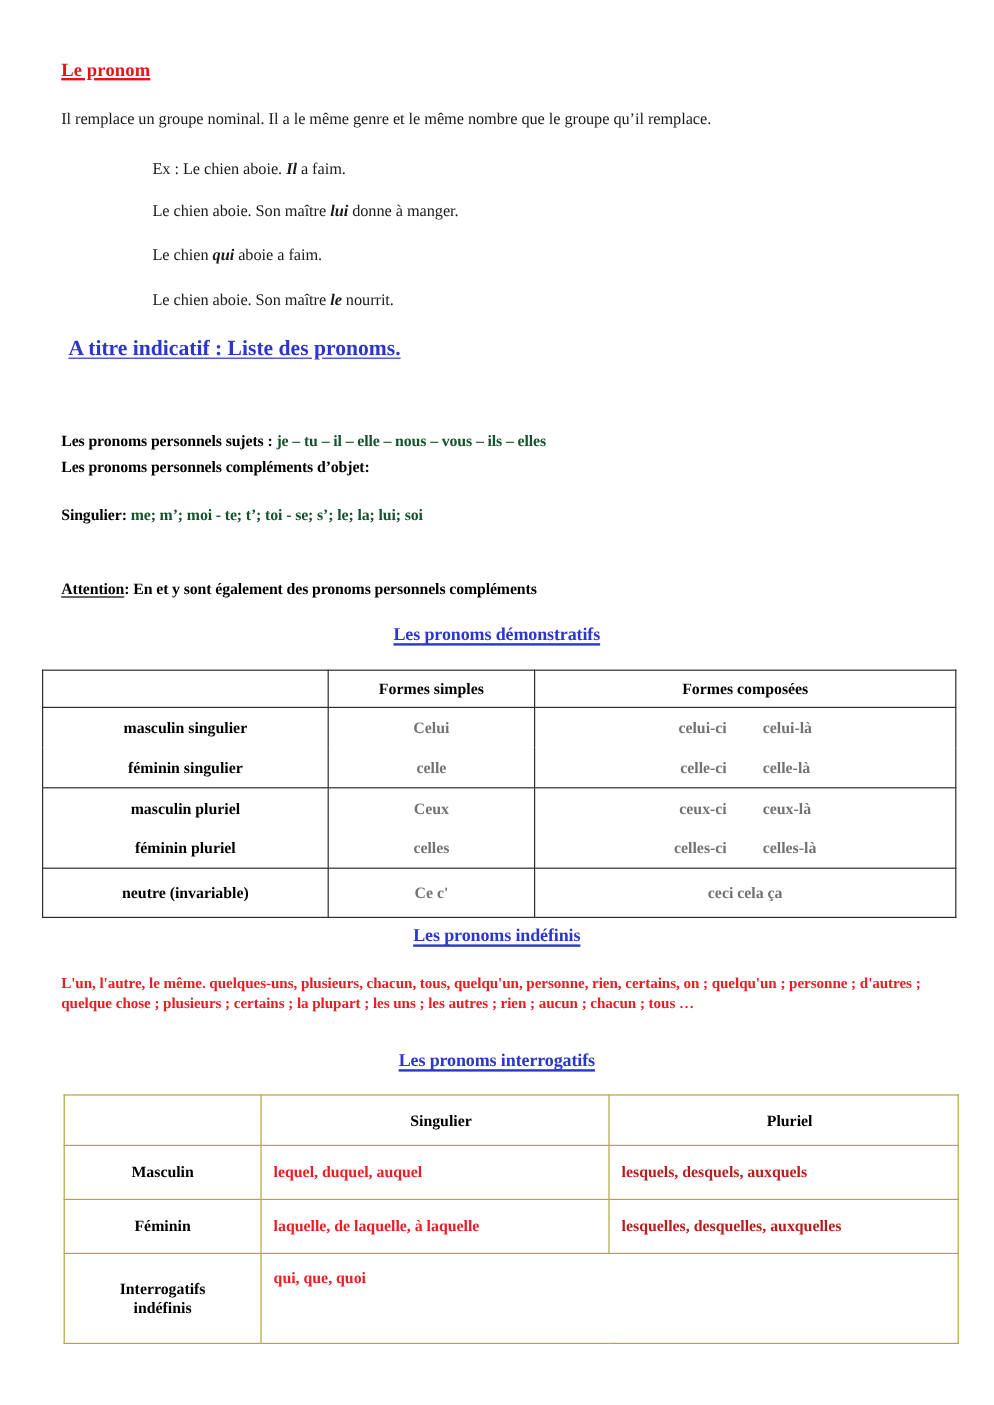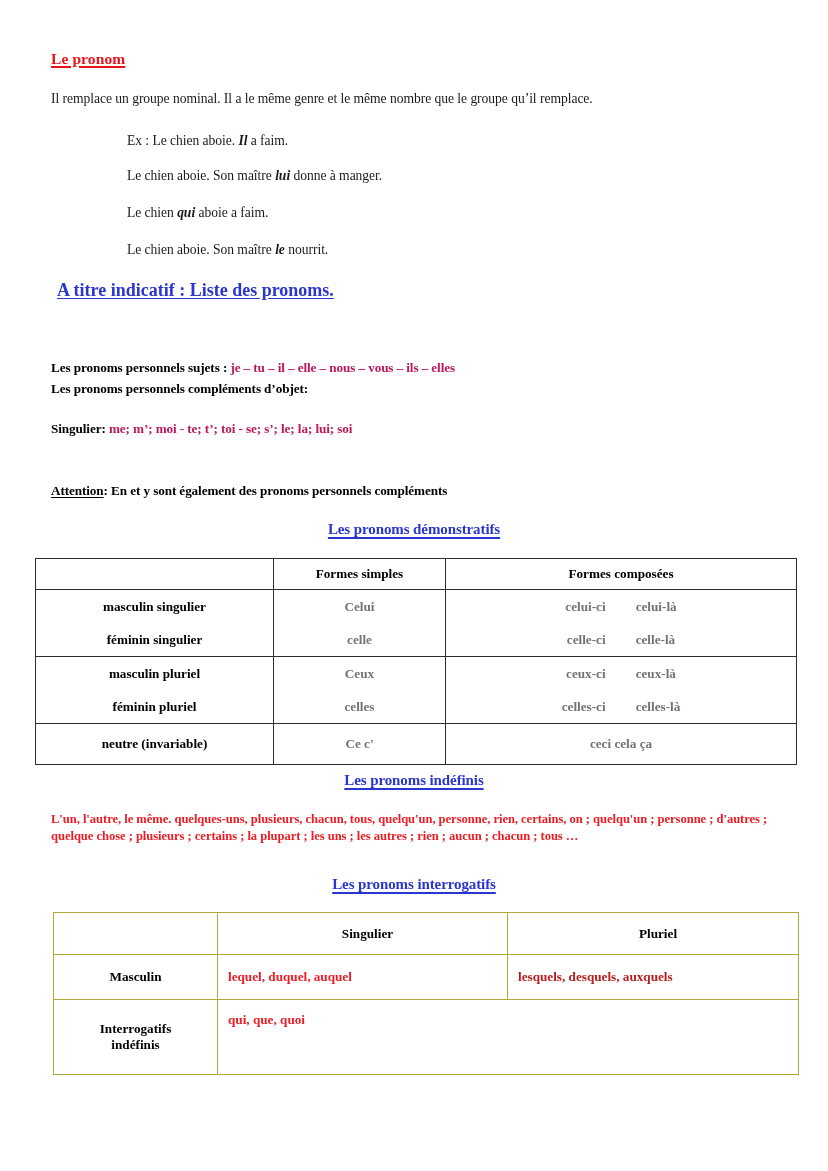--- a/index.html
+++ b/index.html
@@ -99,21 +99,21 @@
   
   .pp-line {
     position: absolute;
     left: 51px;
     font-size: 13.2px;
     font-weight: bold;
     color: #000000;
     letter-spacing: -0.1px;
     white-space: nowrap;
   }
-  .red { color: #be185d; }
+  .red { color: #14532d; }
   .pp1 { top: 360px; }
   .pp2 { top: 381px; }
   .pp3 { top: 421px; }
   .pp4 { top: 461px; }
   .pp5 { top: 483px; }
   .pp5 u { text-decoration: underline; text-underline-offset: 2px; }
 
   
   .indef-text {
     position: absolute;
@@ -280,20 +280,25 @@
       <td class="c1 hdr"></td>
       <td class="c2 hdr">Singulier</td>
       <td class="c3 hdr">Pluriel</td>
     </tr>
     <tr>
       <td class="c1">Masculin</td>
       <td class="c2">lequel, duquel, auquel</td>
       <td class="c3">lesquels, desquels, auxquels</td>
     </tr>
     <tr>
+      <td class="c1">Féminin</td>
+      <td class="c2">laquelle, de laquelle, à laquelle</td>
+      <td class="c3">lesquelles, desquelles, auxquelles</td>
+    </tr>
+    <tr>
       <td class="c1 tall two-line">
         <div>Interrogatifs</div>
         <div>indéfinis</div>
       </td>
       <td class="c2span tall" colspan="2" style="vertical-align:top;padding-top:12px">qui, que, quoi</td>
     </tr>
   </tbody>
     </table>
 
 </div>

